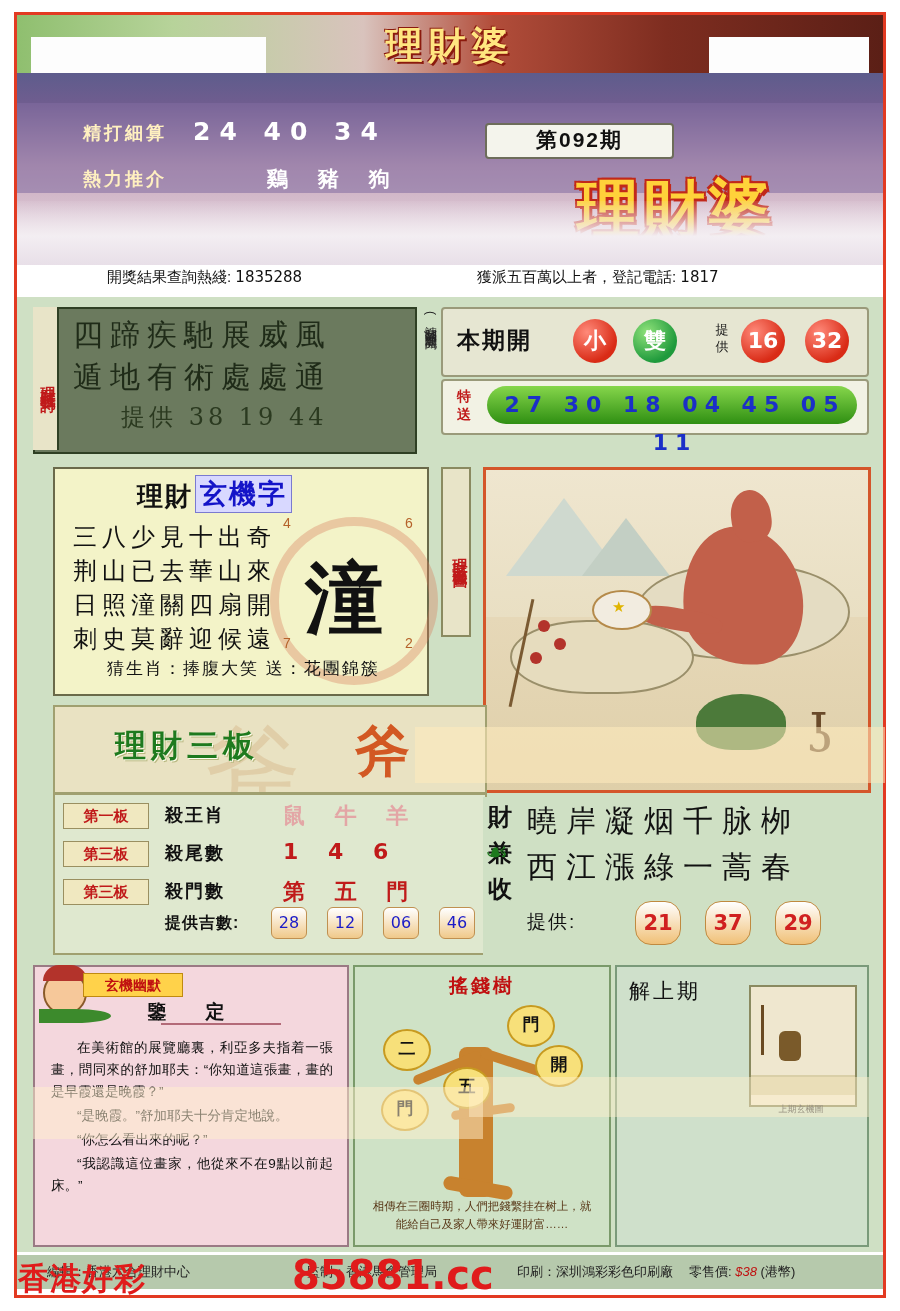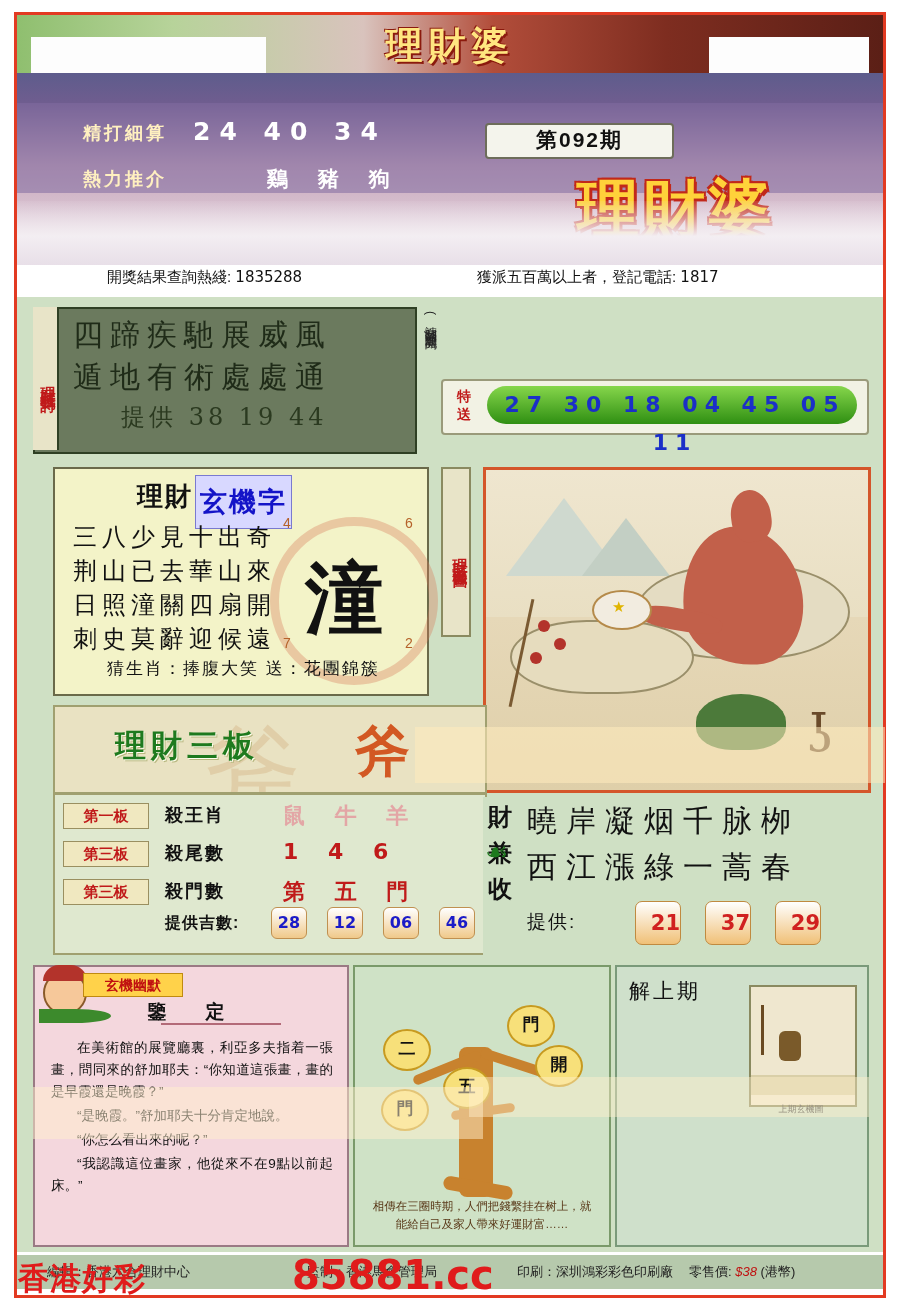--- a/index.html
+++ b/index.html
@@ -55,21 +55,21 @@
   .res-tigong{position:absolute;left:268px;top:12px;width:22px;font-size:13px;color:#111;line-height:17px;text-align:center;}
   .blk-tzone{position:absolute;left:424px;top:82px;width:424px;height:52px;background:#f2f2e4;border:2px solid #9a9a7a;border-radius:4px;}
   .t-lbl{position:absolute;left:8px;top:6px;width:26px;font-size:14px;font-weight:bold;color:#c01a1a;line-height:18px;text-align:center;}
   .t-bar{position:absolute;left:44px;top:5px;width:370px;height:38px;border-radius:19px;background:linear-gradient(180deg,#86d64b,#2f8f12);}
   .t-nums{position:absolute;left:52px;top:5px;width:360px;height:54px;line-height:38px;text-align:center;font-size:22px;font-weight:bold;color:#1b2fc8;letter-spacing:7px;font-family:"DejaVu Sans",sans-serif;}
 
   
   .blk-xjz{position:absolute;left:36px;top:170px;width:372px;height:225px;background:#f3f3c8;border:2px solid #6a6a4a;}
   .xjz-t1{position:absolute;left:82px;top:10px;font-size:26px;font-weight:bold;color:#111;letter-spacing:2px;}
   .xjz-t2{position:absolute;left:140px;top:6px;font-size:27px;font-weight:bold;color:#1414c8;letter-spacing:2px;
-     background:#d8d8ff;padding:8px 4px;border:1px solid #7a7ad0;}
+     background:#d8d8ff;padding:0 4px;border:1px solid #7a7ad0;}
   .xjz-line{position:absolute;left:18px;font-size:24px;color:#111;letter-spacing:5px;font-family:"DejaVu Serif",serif;}
   .xjz-big{position:absolute;left:250px;top:78px;font-size:78px;font-weight:bold;color:#111;font-family:"DejaVu Serif",serif;}
   .xjz-circle{position:absolute;left:215px;top:48px;width:150px;height:150px;border:9px solid rgba(214,120,90,.35);border-radius:50%;}
   .xjz-c{position:absolute;font-size:14px;color:#b5622a;}
   .xjz-foot{position:absolute;left:52px;top:188px;font-size:17px;color:#111;letter-spacing:2px;}
 
   
   .pic-side{position:absolute;left:424px;top:170px;width:30px;height:170px;background:#e8e4c8;border:2px solid #8a8a60;
      writing-mode:vertical-rl;text-align:center;font-size:15px;font-weight:bold;color:#c01a1a;letter-spacing:4px;padding-top:8px;box-sizing:border-box;}
   .blk-pic{position:absolute;left:466px;top:170px;width:382px;height:320px;background:#e7e0c8;border:3px solid #d4562a;overflow:hidden;}
@@ -97,31 +97,31 @@
   .ban-wm{position:absolute;left:150px;top:0px;font-size:96px;color:rgba(210,170,120,.35);font-family:"DejaVu Serif",serif;}
 
   .blk-rows{position:absolute;left:36px;top:496px;width:430px;height:158px;background:#dfe8cf;border:2px solid #a0a070;}
   .rtag{position:absolute;left:8px;width:84px;height:24px;background:#f0e8c0;border:1px solid #9a8f60;text-align:center;line-height:24px;
      font-size:15px;font-weight:bold;color:#c01a1a;}
   .rname{position:absolute;left:110px;font-size:18px;font-weight:bold;color:#111;letter-spacing:2px;}
   .rval{position:absolute;left:228px;font-size:22px;font-weight:bold;color:#c01a1a;letter-spacing:11px;font-family:"DejaVu Sans",sans-serif;}
   .rval.hide{color:#e3a6a6;}
   .jsrow{position:absolute;left:110px;top:118px;font-size:16px;font-weight:bold;color:#111;letter-spacing:1px;text-align:right;}
   .jsball{position:absolute;top:112px;width:34px;height:30px;border-radius:6px;background:linear-gradient(180deg,#ffffff,#f0c98a);
-     border:1px solid #c09050;text-align:center;line-height:30px;font-size:16px;font-weight:bold;color:#1b1bc8;font-family:"DejaVu Sans",sans-serif;}
+     border:1px solid #c09050;text-align:center;line-height:30px;font-size:16px;font-weight:normal;color:#1b1bc8;font-family:"DejaVu Sans",sans-serif;}
 
   
   .blk-poem2{position:absolute;left:466px;top:500px;width:382px;height:158px;background:#cfe0c4;}
   .p2side{position:absolute;left:0;top:2px;width:34px;font-size:24px;font-weight:bold;color:#111;line-height:36px;text-align:center;font-family:"DejaVu Serif",serif;}
   .p2snake{position:absolute;left:2px;top:40px;font-size:26px;color:#1e7a1e;}
   .p2l1{position:absolute;left:44px;top:4px;font-size:30px;color:#111;letter-spacing:9px;font-family:"DejaVu Serif",serif;}
   .p2l2{position:absolute;left:44px;top:50px;font-size:30px;color:#111;letter-spacing:9px;font-family:"DejaVu Serif",serif;}
   .p2t{position:absolute;left:44px;top:112px;font-size:19px;color:#111;letter-spacing:2px;}
-  .p2ball{position:absolute;top:104px;width:44px;height:42px;border-radius:7px;background:linear-gradient(180deg,#ffffff,#f0c077);
-     border:1px solid #c08a40;text-align:right;line-height:42px;font-size:21px;font-weight:bold;color:#d02020;font-family:"DejaVu Sans",sans-serif;}
+  .p2ball{position:absolute;top:104px;width:44px;height:42px;border-radius:16px;background:linear-gradient(180deg,#ffffff,#f0c077);
+     border:1px solid #c08a40;text-align:center;line-height:42px;font-size:21px;font-weight:bold;color:#d02020;font-family:"DejaVu Sans",sans-serif;}
 
   
   .blk-joke{position:absolute;left:16px;top:668px;width:312px;height:278px;background:#f4d7dd;border:2px solid #9a7a84;}
   .joke-tag{position:absolute;left:48px;top:6px;width:98px;height:22px;background:#ffd24a;border:1px solid #c08a10;text-align:center;line-height:22px;font-size:14px;font-weight:bold;color:#c01010;}
   .joke-face{position:absolute;left:8px;top:4px;width:40px;height:40px;border-radius:50%;background:#f6c89a;border:2px solid #8a5a2a;}
   .joke-face:before{content:"";position:absolute;left:-2px;top:-8px;width:44px;height:16px;background:#b3332b;border-radius:18px 18px 0 0;}
   .joke-leaf{position:absolute;left:4px;top:42px;width:72px;height:14px;background:#3c8a2c;border-radius:0 50% 50% 0;}
   .joke-title{position:absolute;left:0;top:32px;width:312px;text-align:center;font-size:19px;font-weight:bold;color:#111;letter-spacing:10px;}
   .joke-rule{position:absolute;left:126px;top:56px;width:120px;height:2px;background:#b36a78;}
   .joke-body{position:absolute;left:16px;top:70px;width:282px;font-size:13.5px;line-height:22px;color:#111;text-align:justify;}
@@ -197,20 +197,28 @@
     <div class="blk-poem"></div>
     <div class="poem-side">理財特碼詩</div>
     <div class="poem-l1">四蹄疾馳展威風</div>
     <div class="poem-l2">遁地有術處處通</div>
     <div class="poem-l3">
       <span>提供</span>
       <span>38  19  44</span>
     </div>
     <div class="poem-note">(請刮開塗層觀閱)</div>
 
+    <div class="blk-res">
+      <div class="res-lbl">本期開</div>
+      <div class="ball red" style="left:130px">小</div>
+      <div class="ball grn" style="left:190px">雙</div>
+      <div class="res-tigong">提供</div>
+      <div class="ball red" style="left:298px">16</div>
+      <div class="ball red" style="left:362px">32</div>
+    </div>
 
     <div class="blk-tzone">
       <div class="t-lbl">特送</div>
       <div class="t-bar"></div>
       <div class="t-nums">27  30  18  04  45  05  11</div>
     </div>
 
     <div class="blk-xjz">
       <div class="xjz-circle"></div>
       <div class="xjz-t1">理財</div>
@@ -291,20 +299,21 @@
       <div class="joke-rule"></div>
       <div class="joke-body">
         <p>在美術館的展覽廳裏，利亞多夫指着一張畫，問同來的舒加耶夫：“你知道這張畫，畫的是早霞還是晚霞？”</p>
         <p>“是晚霞。”舒加耶夫十分肯定地說。</p>
         <p>“你怎么看出來的呢？”</p>
         <p>“我認識這位畫家，他從來不在9點以前起床。”</p>
       </div>
     </div>
 
     <div class="blk-tree">
+      <div class="tree-title">搖錢樹</div>
       <div class="trunk"></div>
       <div class="branch" style="left:56px;top:96px;width:72px;height:10px;transform:rotate(-22deg)"></div>
       <div class="branch" style="left:124px;top:92px;width:76px;height:10px;transform:rotate(18deg)"></div>
       <div class="branch" style="left:96px;top:140px;width:64px;height:9px;transform:rotate(-8deg)"></div>
       <div class="branch" style="left:88px;top:214px;width:70px;height:14px;transform:rotate(10deg)"></div>
       <div class="leafball" style="left:28px;top:62px">二</div>
       <div class="leafball" style="left:152px;top:38px">門</div>
       <div class="leafball" style="left:26px;top:122px">門</div>
       <div class="leafball" style="left:88px;top:100px">五</div>
       <div class="leafball" style="left:180px;top:78px">開</div>

